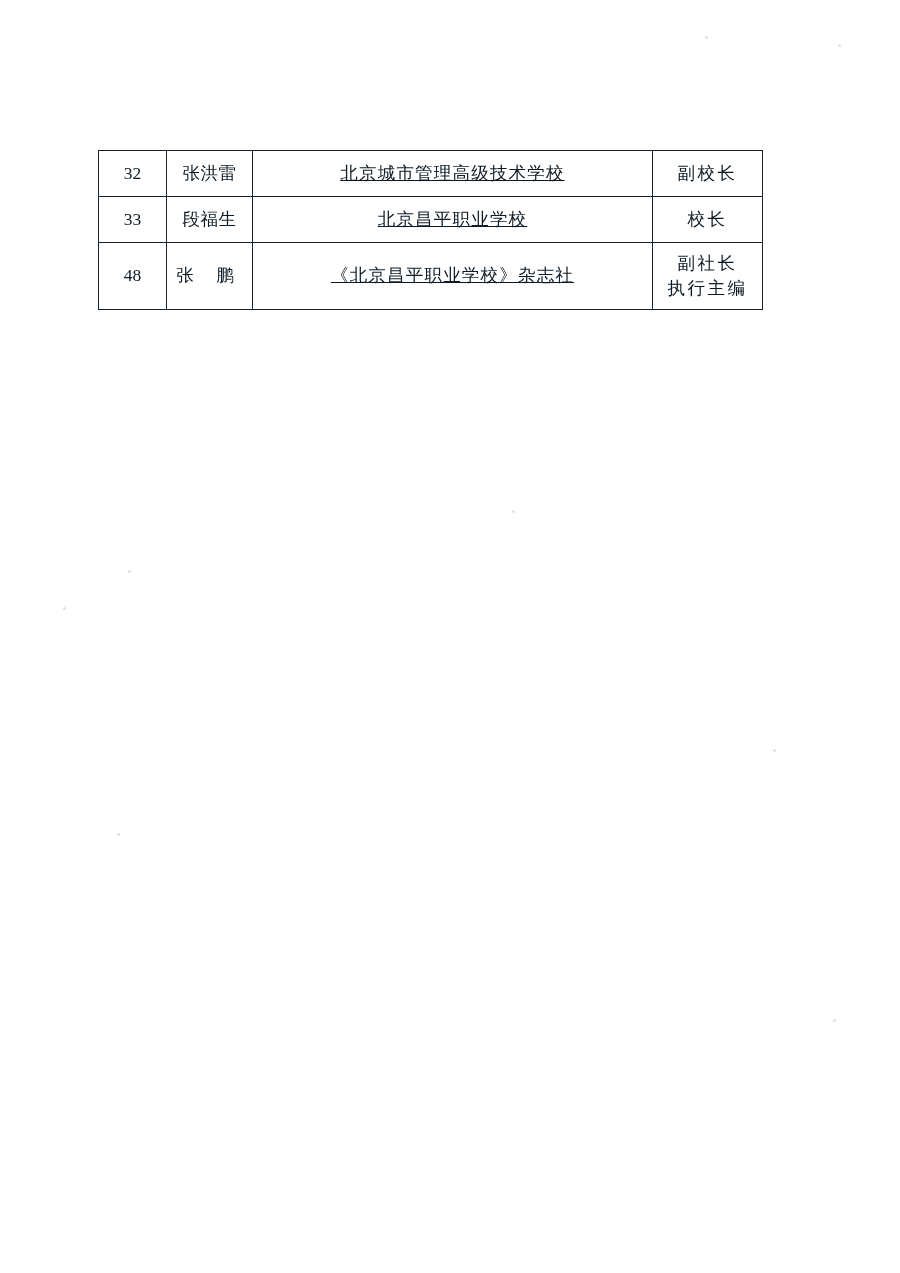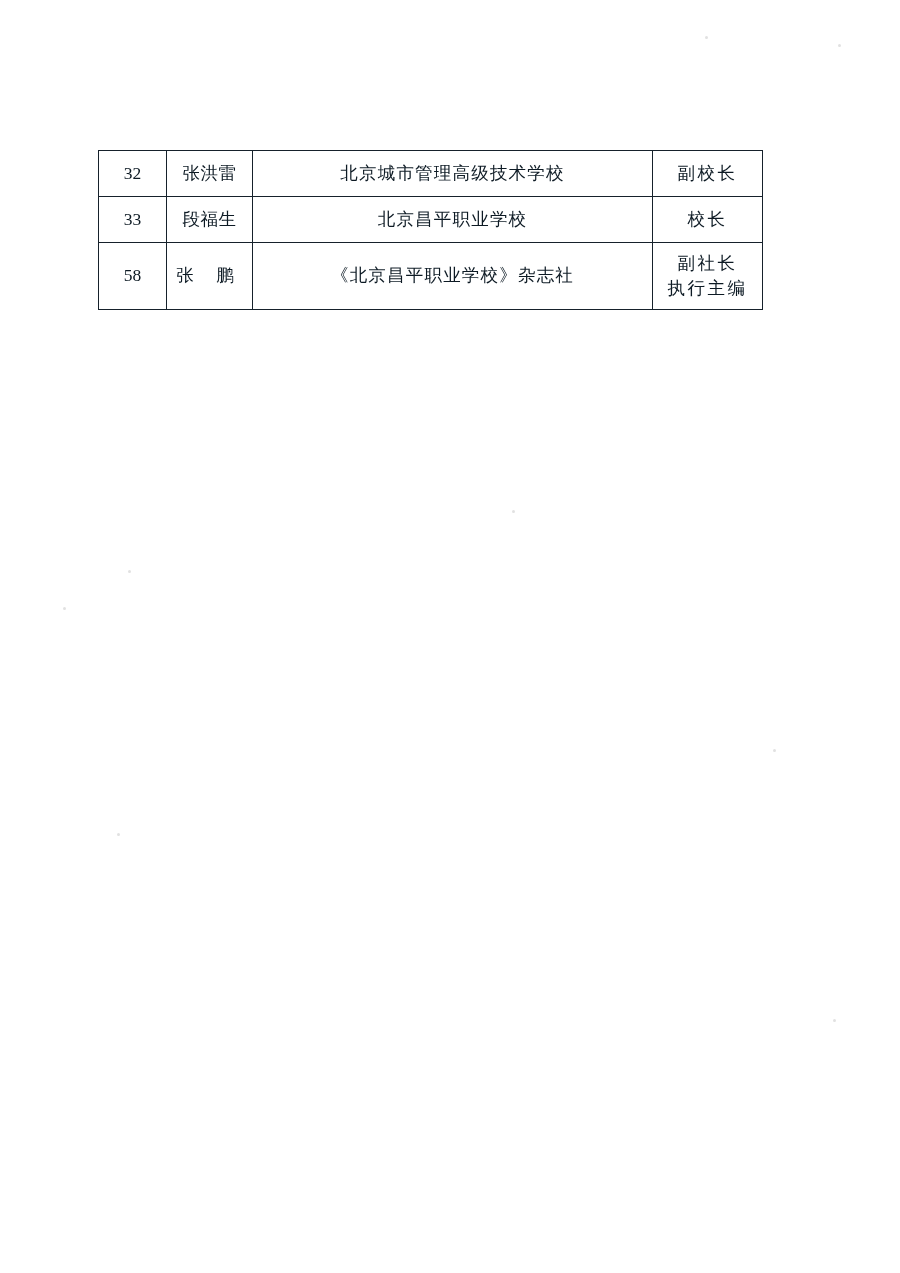--- a/index.html
+++ b/index.html
@@ -59,20 +59,21 @@
 
   .cell-name {
     letter-spacing: 0.5px;
   }
   .cell-name.spaced {
     letter-spacing: 9px;
     padding-left: 0;
   }
   .cell-org {
     letter-spacing: 1.2px;
+    text-decoration: underline;
   }
   .cell-title {
     letter-spacing: 2.5px;
     margin-top: 22px;
   }
   .title-line {
     display: block;
     letter-spacing: 2.5px;
   }
   .cell-idx {
@@ -129,21 +130,21 @@
       <tr class="row-normal">
         <td class="cell-idx">33</td>
         <td class="cell-name">段福生</td>
         <td class="cell-org">北京昌平职业学校</td>
         <td class="cell-title">
           <span class="title-line">校长</span>
         </td>
       </tr>
 
       <tr class="row-tall">
-        <td class="cell-idx">58</td>
+        <td class="cell-idx">48</td>
         <td class="cell-name spaced">张 鹏</td>
         <td class="cell-org">《北京昌平职业学校》杂志社</td>
         <td class="cell-title">
           <span class="title-line">副社长</span>
           <span class="title-line">执行主编</span>
         </td>
       </tr>
 
 
     </tbody>

